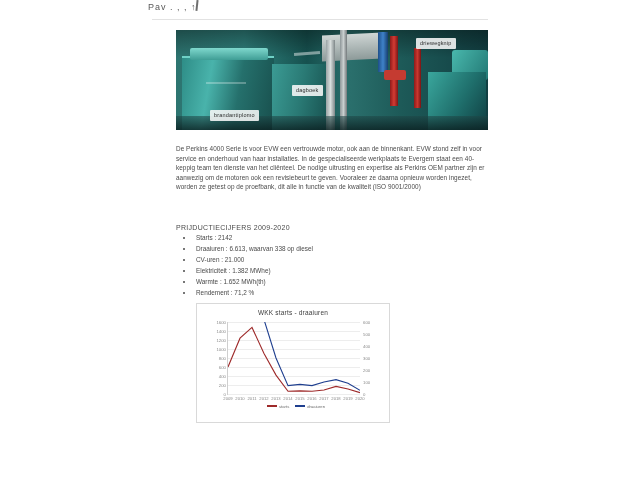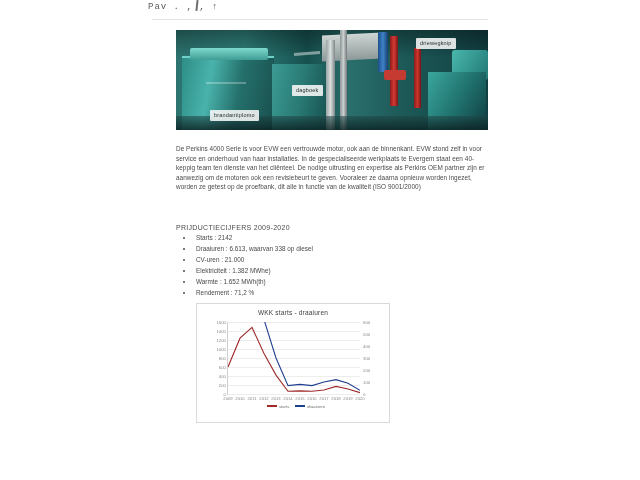--- a/index.html
+++ b/index.html
@@ -19,21 +19,21 @@
   }
   .topstrip {
     position: absolute;
     left: 0; top: 0;
     width: 640px; height: 20px;
     background: #ffffff;
   }
   .scribble {
     position: absolute;
     left: 148px; top: 2px;
-    font-family: Liberation Mono, monospace;
+    font-family: Liberation Sans, sans-serif;
     font-size: 9px;
     color: #3a3a3a;
     letter-spacing: 1px;
     white-space: nowrap;
     opacity: 0.85;
   }
   .scribble2 {
     position: absolute;
     left: 196px; top: 0px;
     width: 2px; height: 11px;

